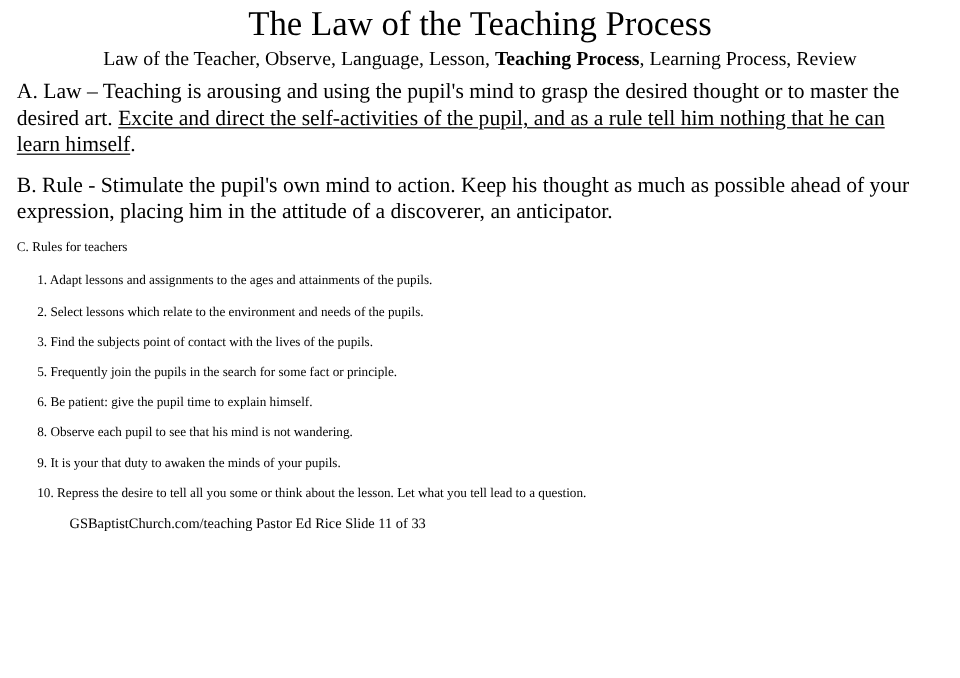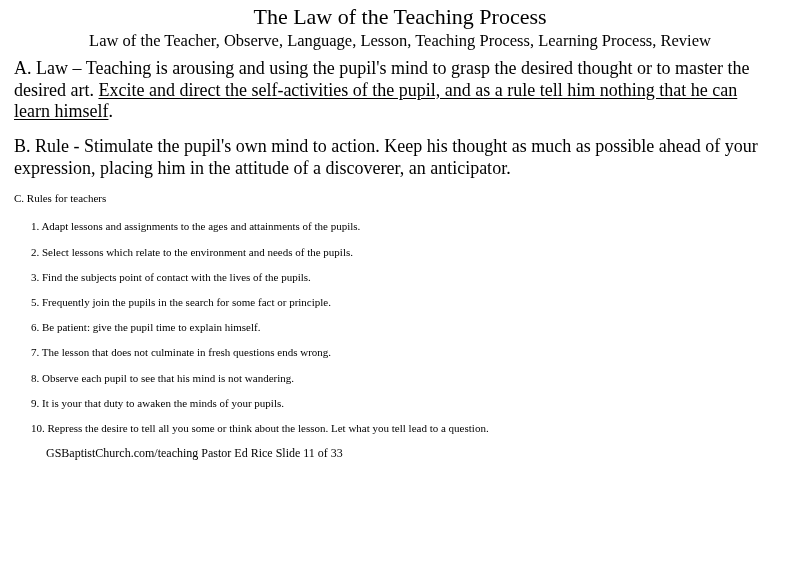--- a/index.html
+++ b/index.html
@@ -12,33 +12,33 @@
   }
   .slide {
     box-sizing: border-box;
     width: 800px;
     height: 565px;
     padding: 2px 14px 0 14px;
     overflow: hidden;
     background: #ffffff;
   }
   .title {
-    font-size: 22px;
+    font-size: 29px;
     font-weight: normal;
     text-align: center;
     margin: 2px 0 3px 0;
     line-height: 1.15;
   }
   .subtitle {
     font-size: 16.5px;
     text-align: center;
     margin: 0 0 7px 0;
     line-height: 1.15;
   }
-  .bold { font-weight: normal; }
+  .bold { font-weight: bold; }
   .para {
     font-size: 18px;
     line-height: 1.2;
     margin: 0 0 13px 0;
     max-width: 752px;
   }
   .underlined { text-decoration: underline; text-underline-offset: 2px; }
   .rules-heading {
     font-size: 11px;
     line-height: 1.2;
@@ -52,21 +52,21 @@
     font-size: 11px;
     line-height: 1.2;
     margin: 0 0 12px 0;
     padding-left: 19px;
     text-indent: -19px;
     max-width: 748px;
   }
   .footer {
     font-size: 12px;
     line-height: 1.1;
-    margin: 0 0 0 32px;
+    margin: 0 0 0 44px;
   }
 </style>
 </head>
 <body>
 
 <div class="slide">
 
   <h1 class="title">The Law of the Teaching Process</h1>
 
   <div class="subtitle"><span>Law of the Teacher, Observe, Language, Lesson, </span><span class="bold">Teaching Process</span><span>, Learning Process, Review</span></div>
@@ -76,21 +76,20 @@
   <p class="para">B. Rule - Stimulate the pupil's own mind to action. Keep his thought as much as possible ahead of your expression, placing him in the attitude of a discoverer, an anticipator.</p>
 
   <p class="rules-heading">C. Rules for teachers</p>
 
   <div class="rules-list">
     <div class="rule-item"><span>1.</span> <span>Adapt lessons and assignments to the ages and attainments of the pupils.</span></div>
     <div class="rule-item"><span>2.</span> <span>Select lessons which relate to the environment and needs of the pupils.</span></div>
     <div class="rule-item"><span>3.</span> <span>Find the subjects point of contact with the lives of the pupils.</span></div>
     <div class="rule-item"><span>5.</span> <span>Frequently join the pupils in the search for some fact or principle.</span></div>
     <div class="rule-item"><span>6.</span> <span>Be patient: give the pupil time to explain himself.</span></div>
-    <div class="rule-item"><span>7.</span> <span>The lesson that does not culminate in fresh questions ends wrong.</span></div>
     <div class="rule-item"><span>8.</span> <span>Observe each pupil to see that his mind is not wandering.</span></div>
     <div class="rule-item"><span>9.</span> <span>It is your that duty to awaken the minds of your pupils.</span></div>
     <div class="rule-item"><span>10.</span> <span>Repress the desire to tell all you some or think about the lesson. Let what you tell lead to a question.</span></div>
   </div>
 
   <div class="footer">GSBaptistChurch.com/teaching Pastor Ed Rice Slide 11 of 33</div>
 
 </div>
 
 </body></html>

